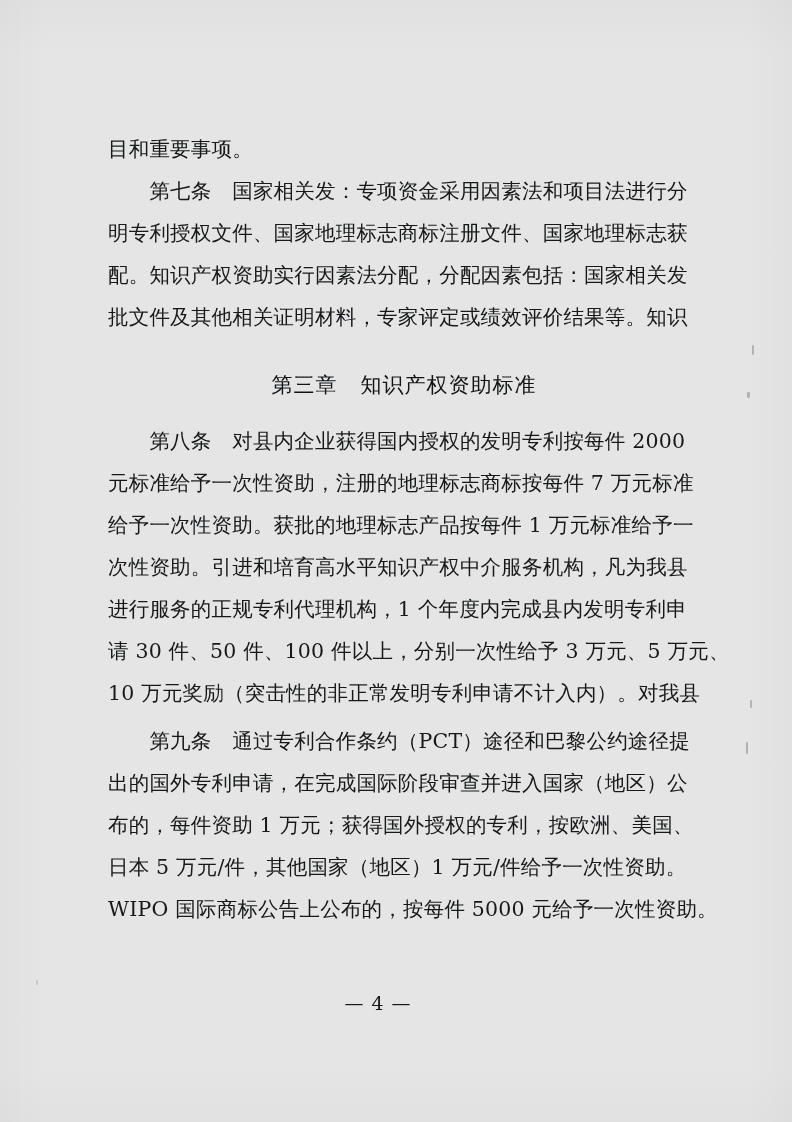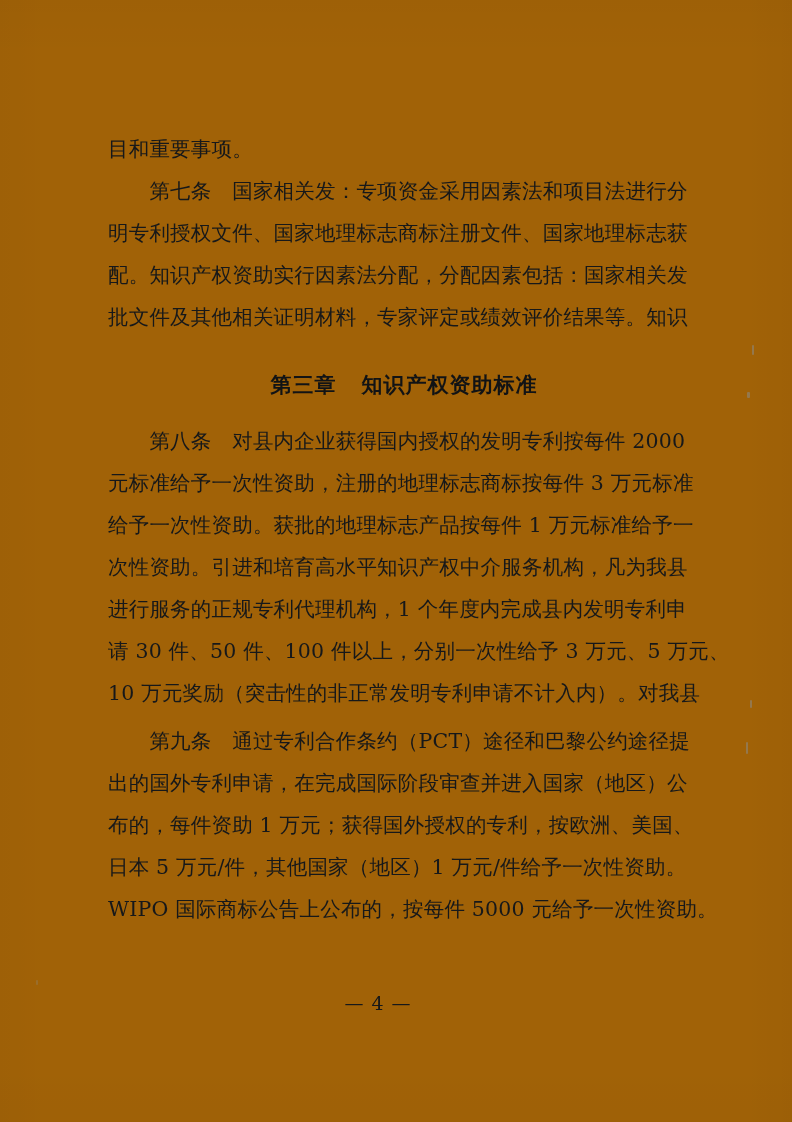--- a/index.html
+++ b/index.html
@@ -11,21 +11,21 @@
     height: 1122px;
     background: #ffffff;
     font-family: "DejaVu Serif", "Liberation Serif", serif;
     color: #1a1a1a;
     overflow: hidden;
   }
   .page {
     position: relative;
     width: 792px;
     height: 1122px;
-    background: #a16207;
+    background: #e5e5e5;
     box-sizing: border-box;
   }
   
   .scan-tint {
     position: absolute;
     inset: 0;
     background:
       linear-gradient(90deg, rgba(0,0,0,0.018) 0%, rgba(0,0,0,0) 6%, rgba(0,0,0,0) 94%, rgba(0,0,0,0.02) 100%),
       linear-gradient(180deg, rgba(0,0,0,0.02) 0%, rgba(0,0,0,0) 5%, rgba(0,0,0,0) 95%, rgba(0,0,0,0.015) 100%);
     pointer-events: none;
@@ -45,21 +45,21 @@
     white-space: pre;
   }
   .para-gap {
     height: 6px;
   }
   .chapter-heading {
     margin: 0;
     text-align: center;
     font-size: 21px;
     line-height: 42px;
-    font-weight: bold;
+    font-weight: normal;
     letter-spacing: 1px;
     color: #111315;
     white-space: pre;
   }
   .heading-block {
     margin-top: 26px;
     margin-bottom: 14px;
   }
   .page-number {
     position: absolute;
@@ -111,21 +111,21 @@
       <p class="body-line">配。知识产权资助实行因素法分配，分配因素包括：国家相关发</p>
       <p class="body-line">批文件及其他相关证明材料，专家评定或绩效评价结果等。知识</p>
     </div>
 
     <div class="heading-block">
       <p class="chapter-heading">第三章   知识产权资助标准</p>
     </div>
 
     <div>
       <p class="body-line">　　第八条　对县内企业获得国内授权的发明专利按每件 2000</p>
-      <p class="body-line">元标准给予一次性资助，注册的地理标志商标按每件 3 万元标准</p>
+      <p class="body-line">元标准给予一次性资助，注册的地理标志商标按每件 7 万元标准</p>
       <p class="body-line">给予一次性资助。获批的地理标志产品按每件 1 万元标准给予一</p>
       <p class="body-line">次性资助。引进和培育高水平知识产权中介服务机构，凡为我县</p>
       <p class="body-line">进行服务的正规专利代理机构，1 个年度内完成县内发明专利申</p>
       <p class="body-line">请 30 件、50 件、100 件以上，分别一次性给予 3 万元、5 万元、</p>
       <p class="body-line">10 万元奖励（突击性的非正常发明专利申请不计入内）。对我县</p>
     </div>
 
     <div class="para-gap"></div>
 
     <div>

